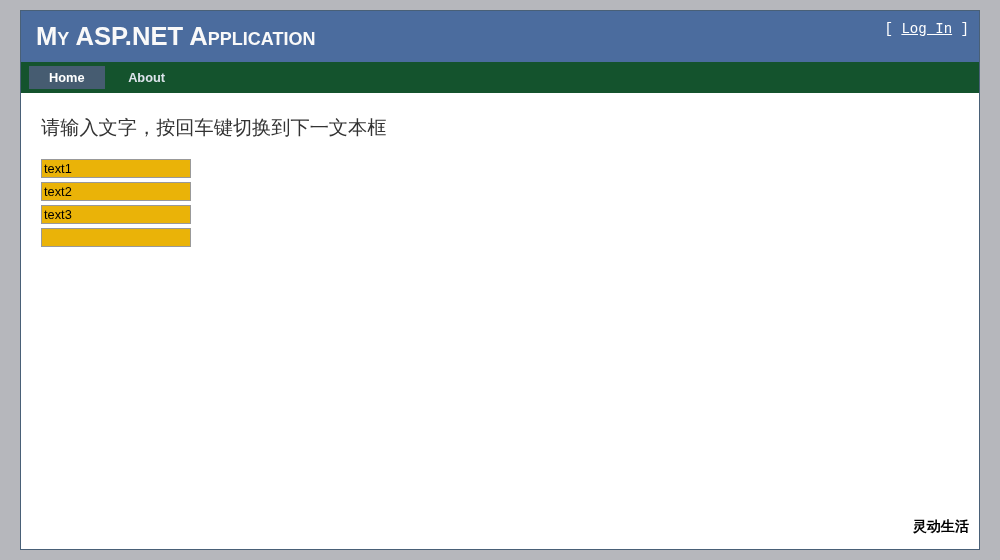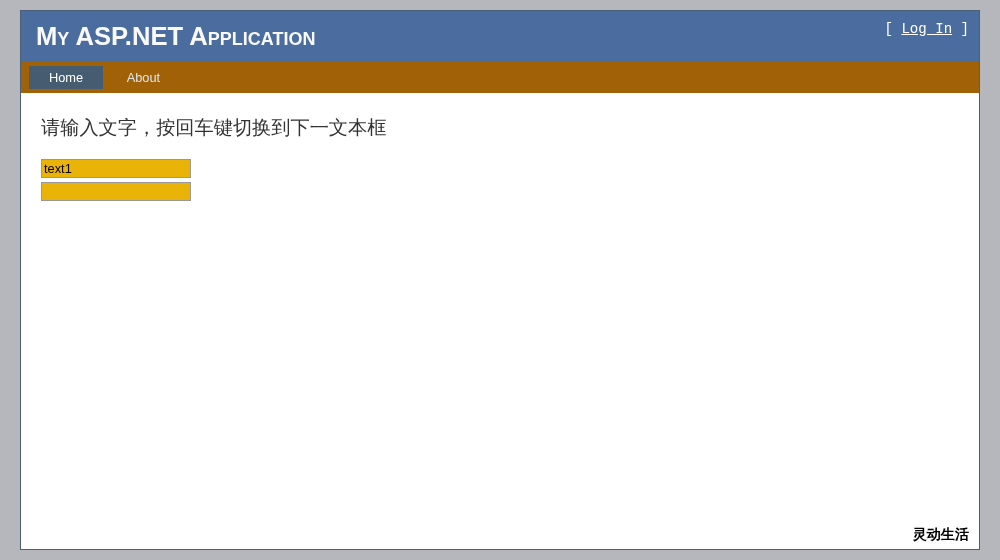--- a/index.html
+++ b/index.html
@@ -58,21 +58,22 @@
     }
     .loginDisplay a {
       color: #fff;
       text-decoration: underline;
     }
     .clear {
       clear: both;
     }
     .menu {
       padding: 4px 0 4px 8px;
-      background-color: #a16207;
+      background-color: #14532d;
+      font-weight: bold;
     }
     .menu ul {
       list-style: none;
       margin: 0;
       padding: 0;
     }
     .menu ul li {
       display: inline-block;
     }
     .menu ul li a {
@@ -108,21 +109,21 @@
       margin: 0;
     }
     .inputs {
       margin-top: 18px;
     }
     .inputs div {
       margin-bottom: 4px;
     }
     .footer {
       position: absolute;
-      bottom: 5px;
+      bottom: 13px;
       right: 10px;
       font-size: 1.1em;
       font-weight: bold;
       color: #000;
     }
   </style>
 </head>
 <body>
 
 <div class="page">
@@ -142,17 +143,19 @@
         <li>
           <a href="#">About</a>
         </li>
       </ul>
     </div>
   </div>
   <div class="main">
     <h2>请输入文字，按回车键切换到下一文本框</h2>
     <div class="inputs">
       <div><input type="text" value="text1" style=""></div>
+      <div><input type="text" value="text2" style=""></div>
+      <div><input type="text" value="text3" style=""></div>
       <div><input type="text" value="" style=""></div>
     </div>
   </div>
   <div class="footer">灵动生活</div>
 </div>
 
 </body></html>

